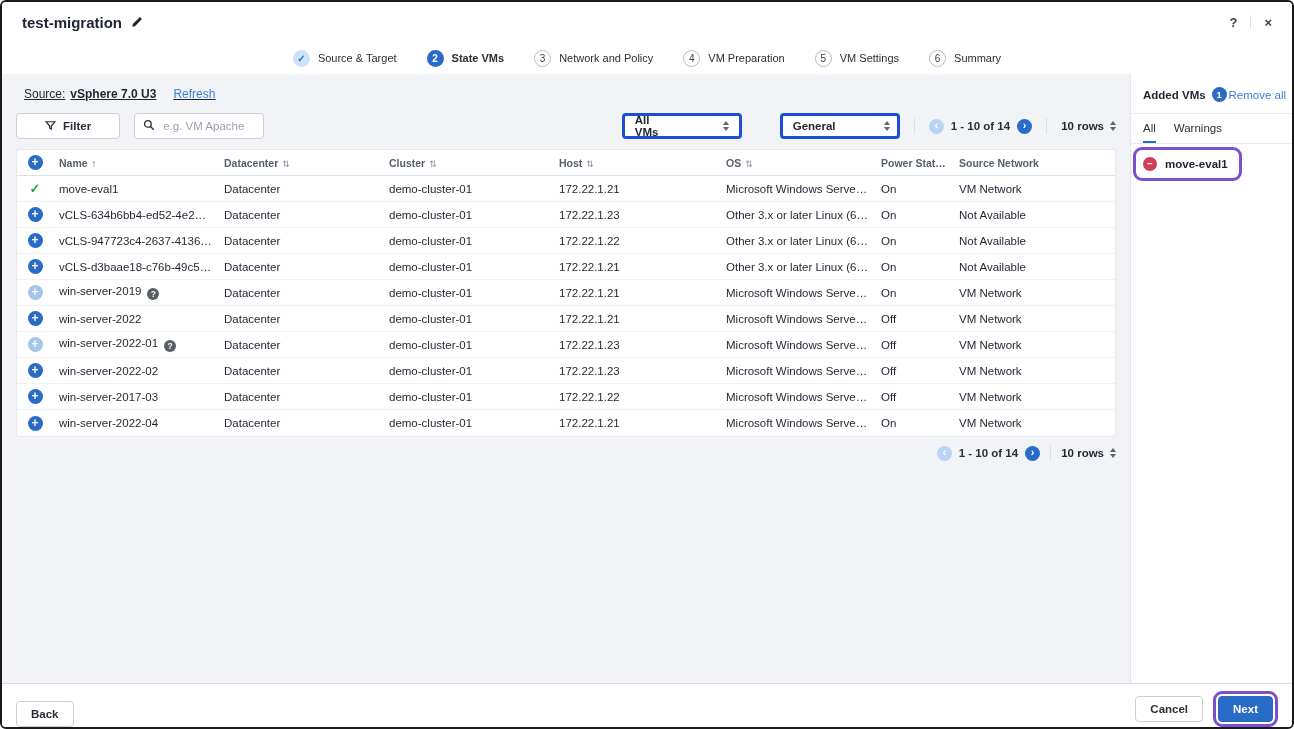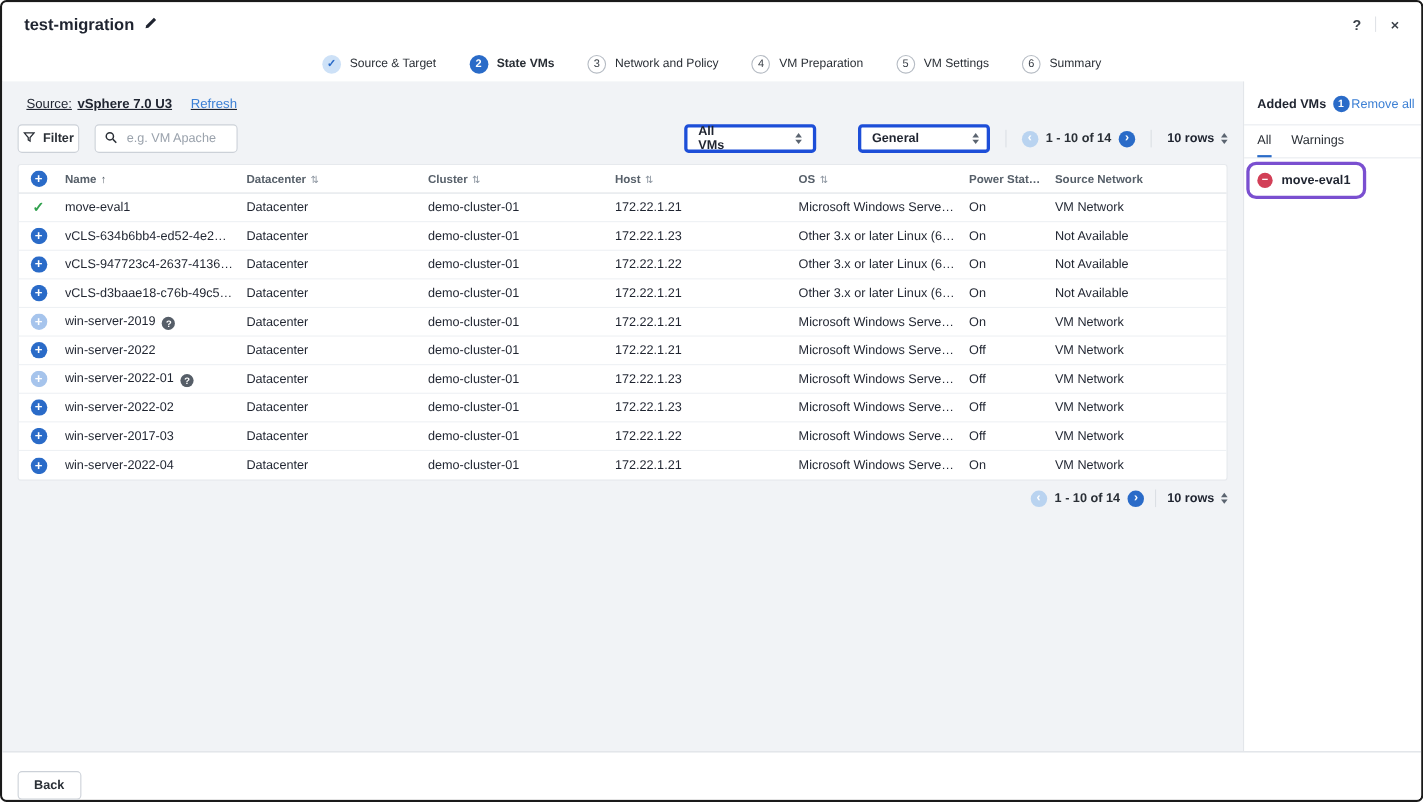--- a/index.html
+++ b/index.html
@@ -25,21 +25,21 @@
   .step.active .step-label { font-weight: bold; }
   .step.pending .step-circle { border: 1px solid #b6bcc4; background: #fff; color: #3a4048; }
   
   .content { position: absolute; top: 72px; bottom: 44px; left: 0; right: 0; display: flex; }
   .main { flex: 1; min-width: 0; background: #f1f3f6; }
   .source-row { margin: 13px 14px 0 22px; display: flex; align-items: center; gap: 5px; font-size: 12px; text-decoration: underline; }
   .source-value { font-weight: bold; }
   .link { color: #3b7fd4; cursor: pointer; }
   .refresh { margin-left: 12px; }
   .controls { display: flex; align-items: center; gap: 14px; margin: 12px 14px 10px 14px; }
-  .btn { background: #fff; border: 1px solid #ccd1d8; border-radius: 4px; height: 26px; padding: 0 4px; display: inline-flex; align-items: center; gap: 7px; font-size: 11.5px; font-weight: bold; color: #2a2f36; cursor: pointer; font-family: inherit; }
+  .btn { background: #fff; border: 1px solid #ccd1d8; border-radius: 4px; height: 26px; padding: 0 28px; display: inline-flex; align-items: center; gap: 7px; font-size: 11.5px; font-weight: bold; color: #2a2f36; cursor: pointer; font-family: inherit; }
   .search { background: #fff; border: 1px solid #ccd1d8; border-radius: 4px; height: 26px; width: 130px; display: flex; align-items: center; gap: 6px; padding: 0 8px; }
   .search input { border: none; outline: none; width: 100%; font-size: 11.5px; font-family: inherit; color: #2a2f36; background: transparent; }
   .search input::placeholder { color: #9aa2ac; }
   .spacer { flex: 1; }
   .select { background: #fff; border: 3px solid #1d4ed8; border-radius: 4px; height: 26px; width: 120px; display: flex; align-items: center; justify-content: space-between; padding: 0 10px; font-size: 11.5px; font-weight: bold; cursor: pointer; gap: 48px; }
   .gap24 { width: 10px; }
   .caret-ud { display: inline-flex; flex-direction: column; gap: 2px; }
   .caret-ud i { display: block; width: 0; height: 0; border-left: 3px solid transparent; border-right: 3px solid transparent; }
   .caret-ud i.up { border-bottom: 4px solid #5b6470; }
   .caret-ud i.dn { border-top: 4px solid #5b6470; }
@@ -375,15 +375,21 @@
         <div class="sb-item">
           <span class="remove-dot">−</span>
           <span>move-eval1</span>
         </div>
       </div>
     </div>
   </div>
 
   <div class="footer">
     <button class="btn-plain">Back</button>
+    <div class="footer-right">
+      <button class="btn-plain">Cancel</button>
+      <span class="next-wrap">
+        <button class="btn-primary">Next</button>
+      </span>
+    </div>
   </div>
 
 </div>
 
 </body></html>

